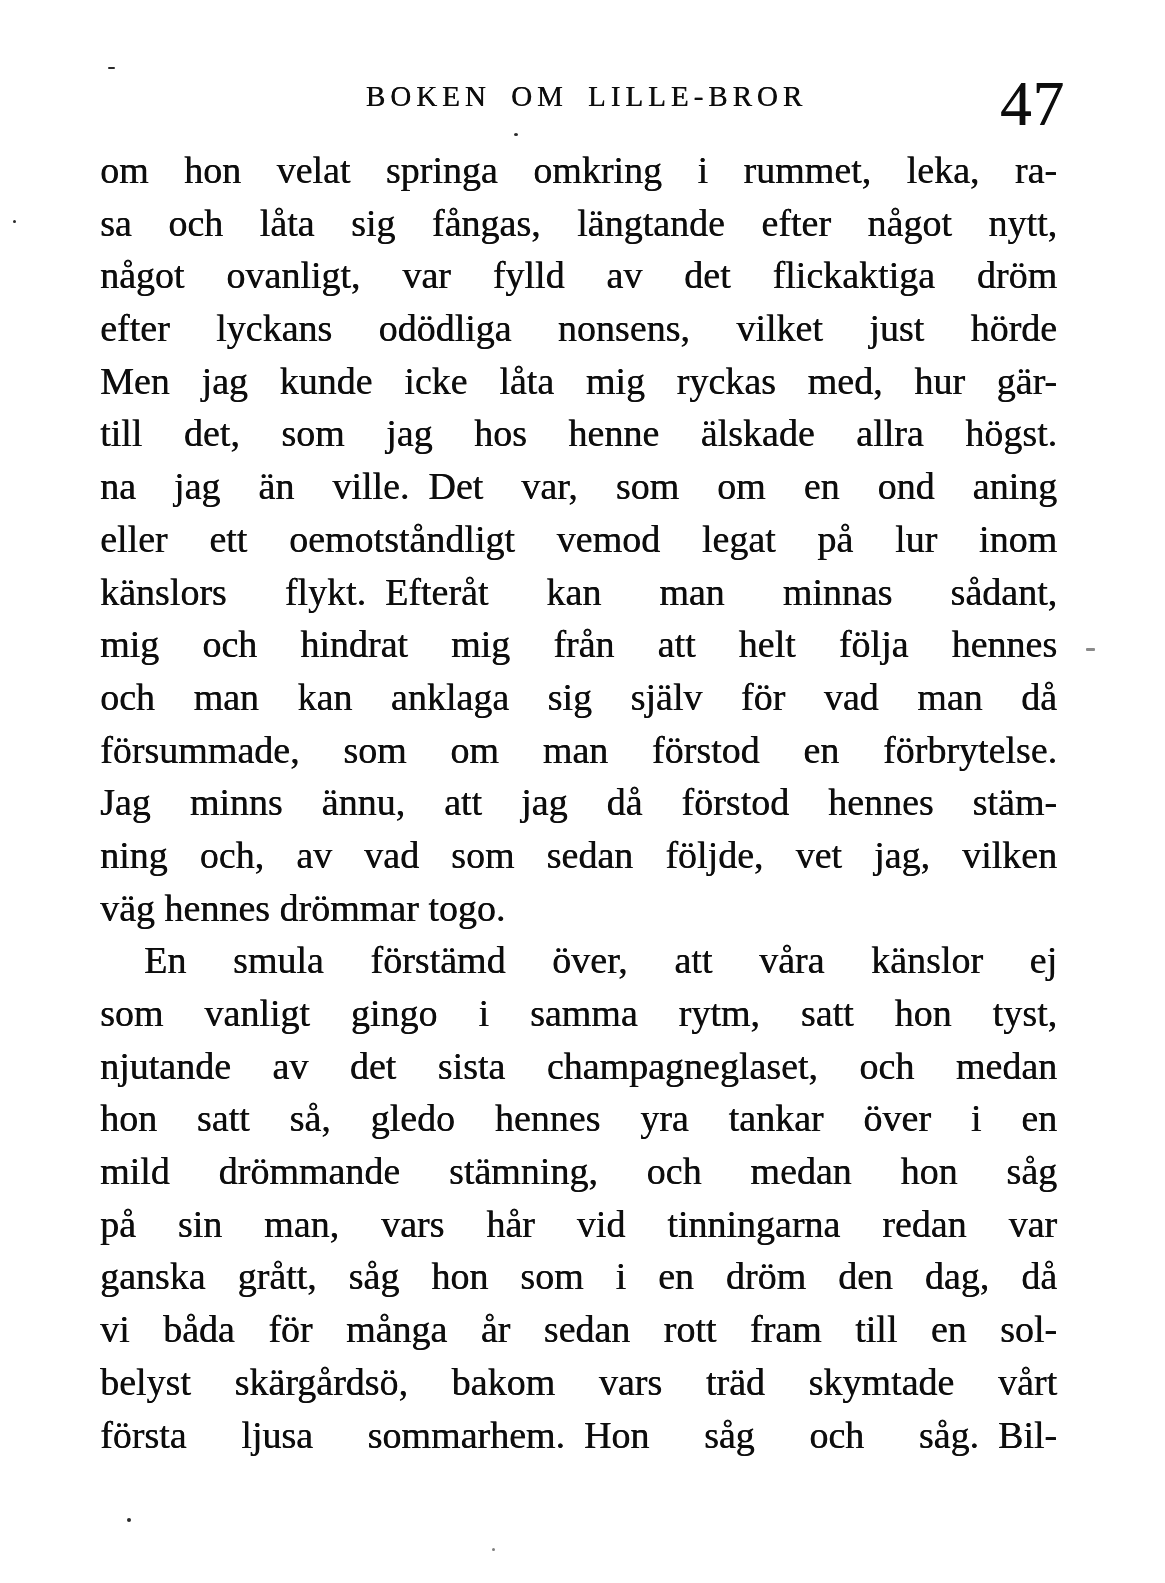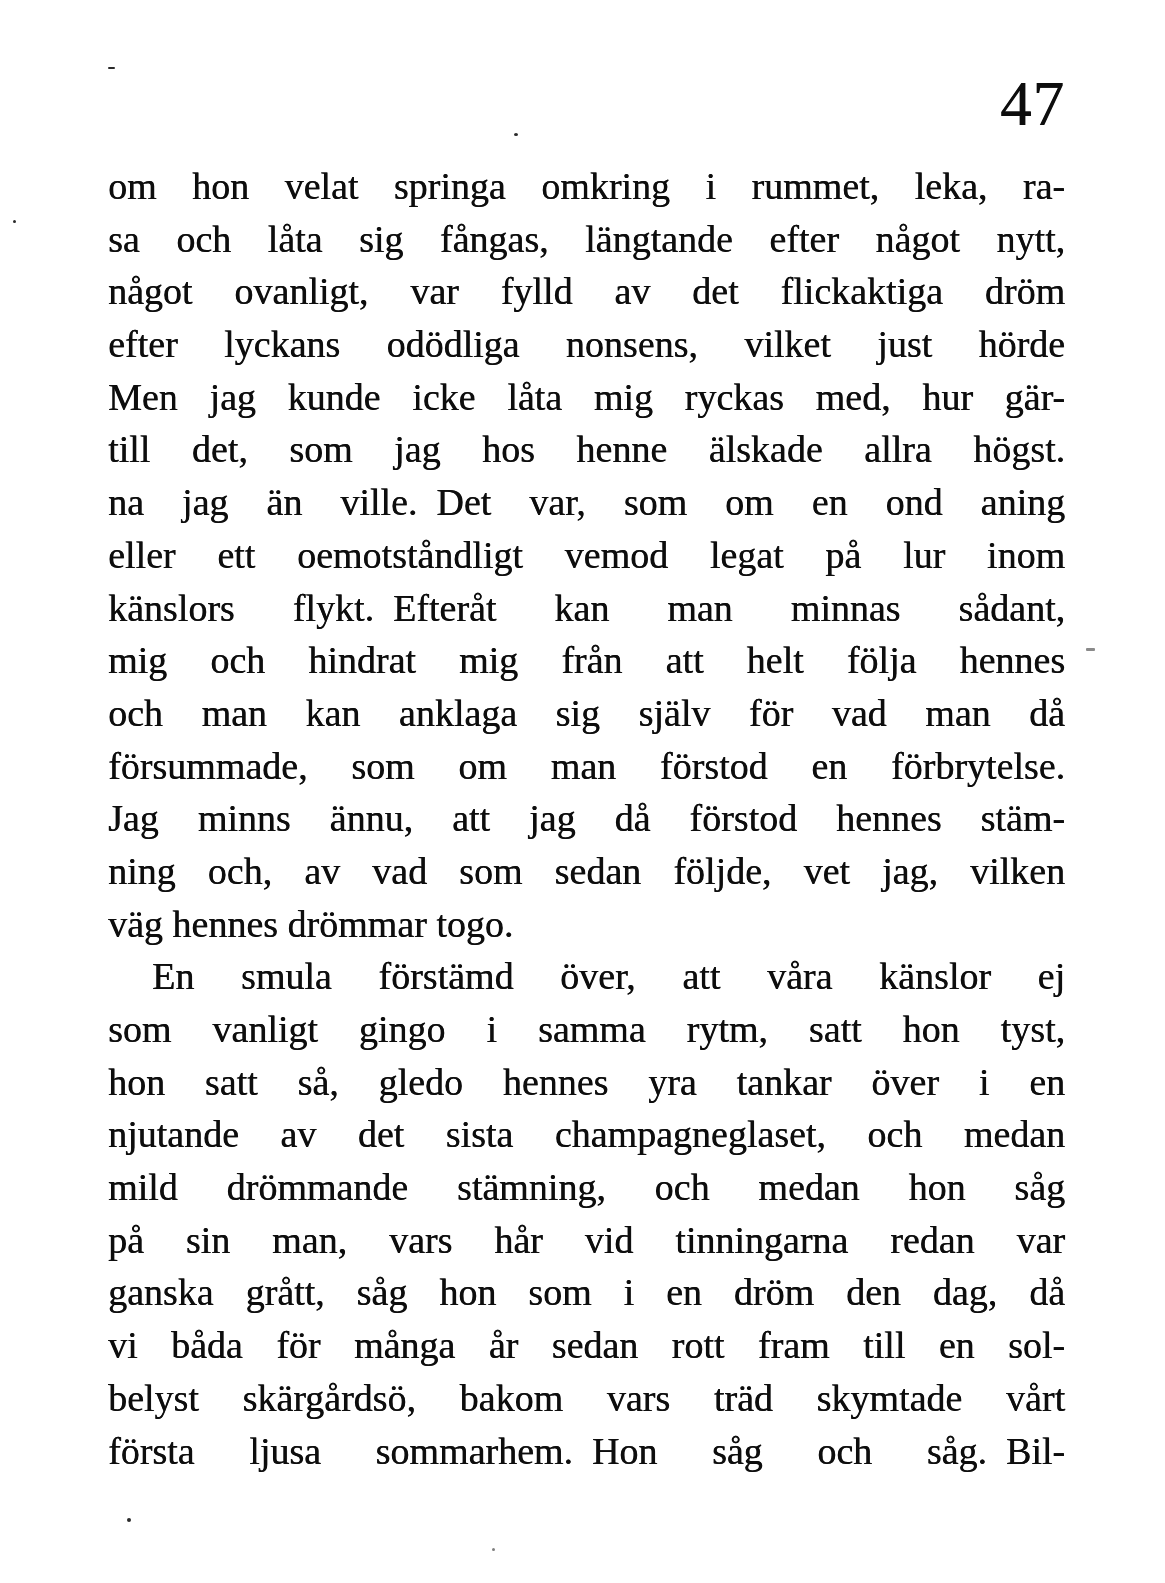--- a/index.html
+++ b/index.html
@@ -45,23 +45,22 @@
     right: 0;
     top: -6px;
     font-size: 63px;
     letter-spacing: 1px;
     text-shadow: 0.4px 0.3px 0 #1a1a1a;
   }
   
   .text-block {
     position: absolute;
     top: 144px;
-    left: 108px;
+    left: 100px;
     width: 957px;
-    margin-top: 16px;
   }
   .line {
     height: 52.7px;
     line-height: 52.7px;
     font-size: 38px;
     text-align: justify;
     text-align-last: justify;
     white-space: nowrap;
     text-shadow: 0.45px 0.3px 0 #161616;
   }
@@ -84,20 +83,21 @@
   .sp4 { left: 1086px; top: 648px; width: 9px; height: 3px; opacity: .55; }
   .sp5 { left: 127px; top: 1518px; width: 4px; height: 4px; }
   .sp6 { left: 492px; top: 1548px; width: 3px; height: 3px; opacity: .6; }
 </style>
 </head>
 <body>
 
 <div class="page">
 
   <div class="running-header">
+    <div class="header-title">BOKEN OM LILLE-BROR</div>
     <div class="page-number">47</div>
   </div>
 
   <div class="text-block">
 
   <div class="line">om hon velat springa omkring i rummet, leka, ra-</div>
       <div class="line">sa och låta sig fångas, längtande efter något nytt,</div>
       <div class="line">något ovanligt, var fylld av det flickaktiga dröm</div>
       <div class="line">efter lyckans odödliga nonsens, vilket just hörde</div>
       <div class="line">Men jag kunde icke låta mig ryckas med, hur gär-</div>
@@ -106,22 +106,22 @@
       <div class="line">eller ett oemotståndligt vemod legat på lur inom</div>
       <div class="line">känslors flykt. Efteråt kan man minnas sådant,</div>
       <div class="line">mig och hindrat mig från att helt följa hennes</div>
       <div class="line">och man kan anklaga sig själv för vad man då</div>
       <div class="line">försummade, som om man förstod en förbrytelse.</div>
       <div class="line">Jag minns ännu, att jag då förstod hennes stäm-</div>
       <div class="line">ning och, av vad som sedan följde, vet jag, vilken</div>
       <div class="line para-end">väg hennes drömmar togo.</div>
       <div class="line indent">En smula förstämd över, att våra känslor ej</div>
       <div class="line">som vanligt gingo i samma rytm, satt hon tyst,</div>
+      <div class="line">njutande av det sista champagneglaset, och medan</div>
       <div class="line">hon satt så, gledo hennes yra tankar över i en</div>
-      <div class="line">njutande av det sista champagneglaset, och medan</div>
       <div class="line">mild drömmande stämning, och medan hon såg</div>
       <div class="line">på sin man, vars hår vid tinningarna redan var</div>
       <div class="line">ganska grått, såg hon som i en dröm den dag, då</div>
       <div class="line">vi båda för många år sedan rott fram till en sol-</div>
       <div class="line">belyst skärgårdsö, bakom vars träd skymtade vårt</div>
       <div class="line">första ljusa sommarhem. Hon såg och såg. Bil-</div>
     </div>
 
   <div class="speck dash sp1"></div>
   <div class="speck sp2"></div>

